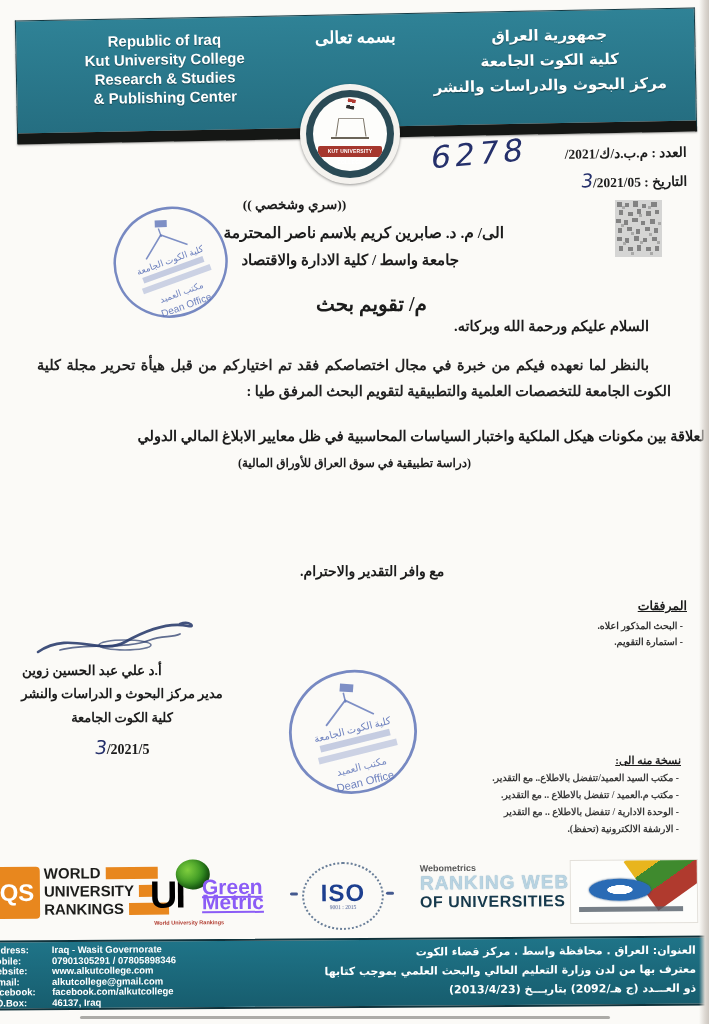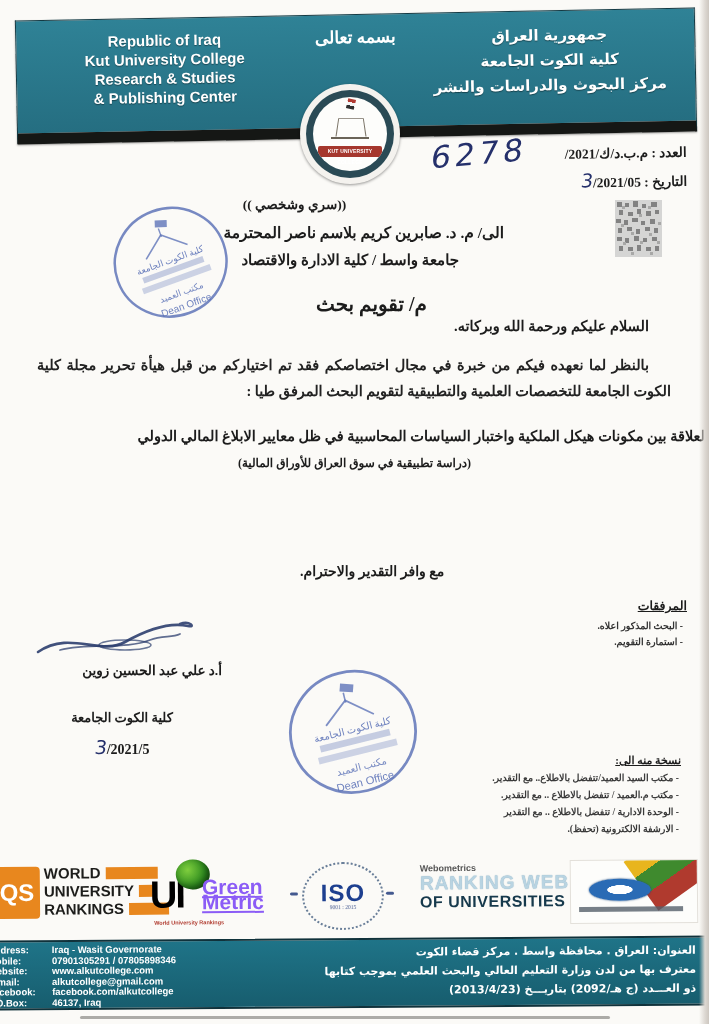--- a/index.html
+++ b/index.html
@@ -80,21 +80,21 @@
   .para2{right:34px;top:484px;width:640px;}
   .closing{position:absolute;left:300px;top:563px;direction:rtl;font-size:14px;font-weight:bold;}
 
   
   .attach-title{position:absolute;right:22px;top:598px;direction:rtl;font-size:12.5px;font-weight:bold;
     text-decoration:underline;}
   .attach-item{position:absolute;right:26px;direction:rtl;font-size:9.5px;font-weight:600;color:#333;}
 
   
   .sig-svg{position:absolute;left:30px;top:612px;}
-  .sig-name{position:absolute;left:22px;top:662px;width:200px;text-align:right;direction:rtl;
+  .sig-name{position:absolute;left:22px;top:662px;width:200px;text-align:left;direction:rtl;
     font-size:13.5px;font-weight:bold;}
   .sig-t1{position:absolute;left:2px;top:686px;width:240px;text-align:center;direction:rtl;
     font-size:13px;font-weight:bold;}
   .sig-t2{position:absolute;left:42px;top:710px;width:160px;text-align:center;direction:rtl;
     font-size:13px;font-weight:bold;}
   .sig-date{position:absolute;left:52px;top:736px;width:140px;text-align:center;direction:rtl;
     font-size:14px;font-weight:bold;}
 
   
   .copies-title{position:absolute;right:28px;top:754px;direction:rtl;font-size:11px;font-weight:bold;
@@ -282,20 +282,21 @@
   <div class="attach-item" style="top:636px;">- استمارة التقويم.</div>
 
   <div class="sig-svg">
     <svg width="175" height="52" viewBox="0 0 175 52" xmlns="http://www.w3.org/2000/svg">
       <path d="M8 40 C 40 18, 70 44, 95 30 C 120 16, 140 10, 158 14 C 166 16, 160 8, 150 12" fill="none" stroke="#2c3e6e" stroke-width="2.6" stroke-linecap="round" opacity=".9"></path>
       <path d="M30 38 C 60 30, 95 38, 120 28 C 132 23, 142 26, 150 22" fill="none" stroke="#2c3e6e" stroke-width="1.8" stroke-linecap="round" opacity=".75"></path>
       <ellipse cx="95" cy="33" rx="26" ry="5" fill="none" stroke="#2c3e6e" stroke-width="1.6" opacity=".7"></ellipse>
     </svg>
   </div>
   <div class="sig-name">أ.د علي عبد الحسين زوين</div>
+  <div class="sig-t1">مدير مركز البحوث و الدراسات والنشر</div>
   <div class="sig-t2">كلية الكوت الجامعة</div>
   <div class="sig-date">
     <span>2021/5/</span><span class="hand hand-day">3</span>
   </div>
 
   <div class="stamp" style="left:285px;top:668px;transform:rotate(-14deg);">
     <svg width="138" height="132" viewBox="0 0 120 118" xmlns="http://www.w3.org/2000/svg">
       <ellipse cx="60" cy="57" rx="56" ry="54" fill="none" stroke="#4a63b0" stroke-width="2.5" opacity=".85"></ellipse>
       <path d="M38 46 L60 28 L82 46" fill="none" stroke="#4a63b0" stroke-width="1.6" opacity=".8"></path>
       <rect x="58" y="14" width="12" height="7" fill="#4a63b0" opacity=".8" transform="rotate(18 64 17)"></rect>

